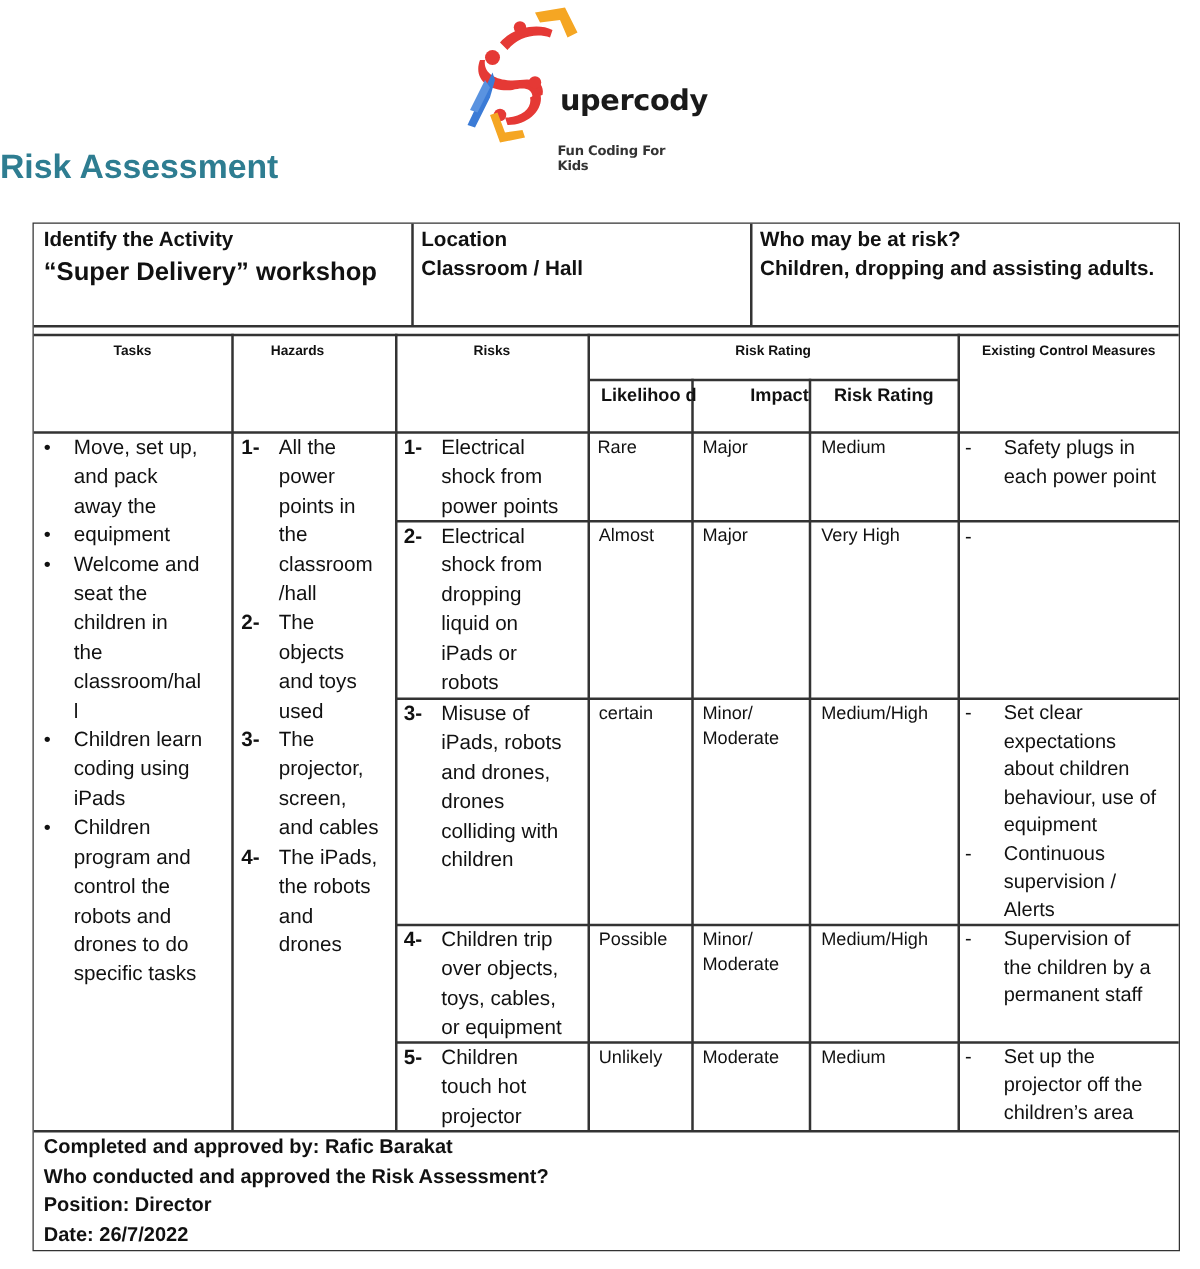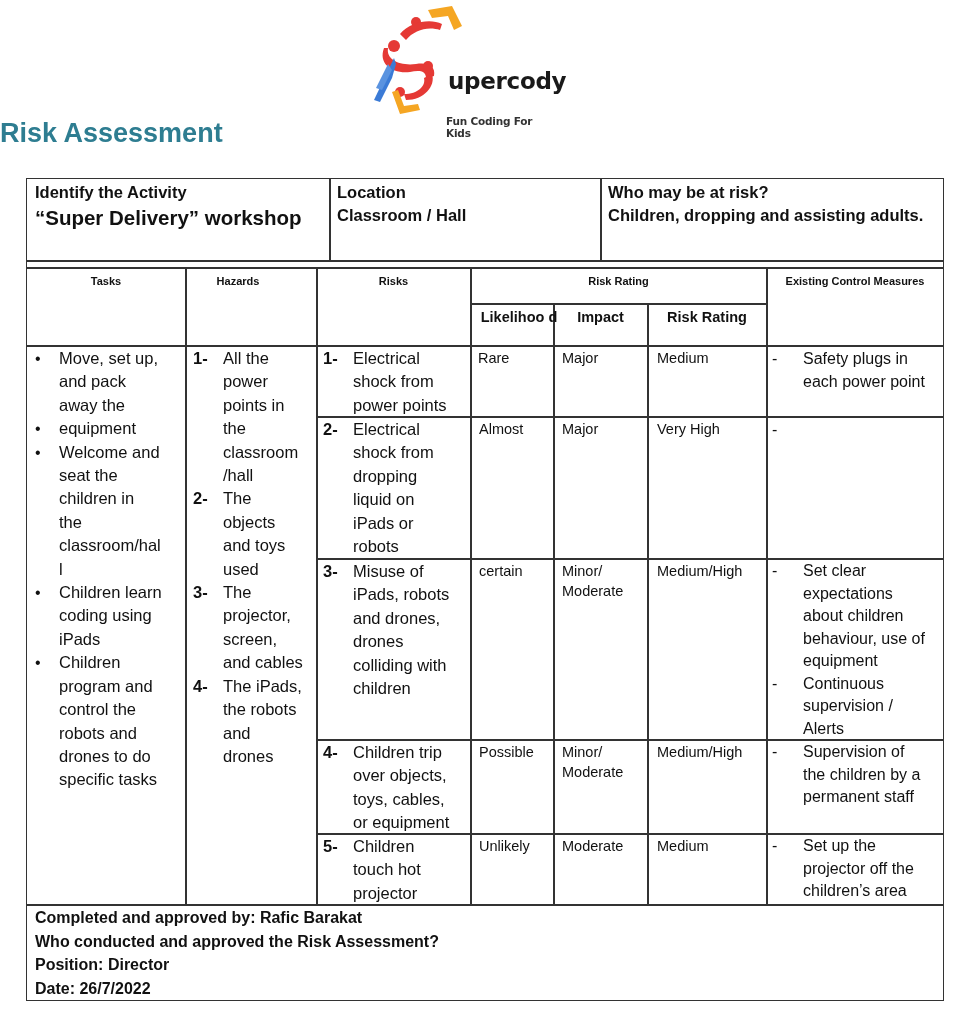--- a/index.html
+++ b/index.html
@@ -101,21 +101,21 @@
     <div class="info-label">Who may be at risk?</div>
     <div class="info-val">Children, dropping and assisting adults.</div>
   </div>
 
   <div class="cell hdr" style="left:0; width:158px; top:91px;">Tasks</div>
   <div class="cell hdr" style="left:159px; width:104px; top:91px;">Hazards</div>
   <div class="cell hdr" style="left:290px; width:153px; top:91px;">Risks</div>
   <div class="cell hdr" style="left:444px; width:295px; top:91px;">Risk Rating</div>
   <div class="cell hdr" style="left:740px; width:176px; top:91px;">Existing Control Measures</div>
   <div class="cell subhdr" style="left:424px; width:80px; top:128px; word-break:break-all;margin-left:28px;">Likelihoo d</div>
-  <div class="cell subhdr" style="left:527px; width:93px; top:128px;">Impact</div>
+  <div class="cell subhdr" style="left:527px; width:93px; top:128px;text-align:right;">Impact</div>
   <div class="cell subhdr" style="left:621px; width:118px; top:128px;">Risk Rating</div>
 
   <div class="cell" style="left:2px; top:168px; width:155px;">
     <div class="bullet-item">
       <span class="b">•</span>
       <div>
         <div>Move, set up,</div>
         <div>and pack</div>
         <div>away the</div>
       </div>

